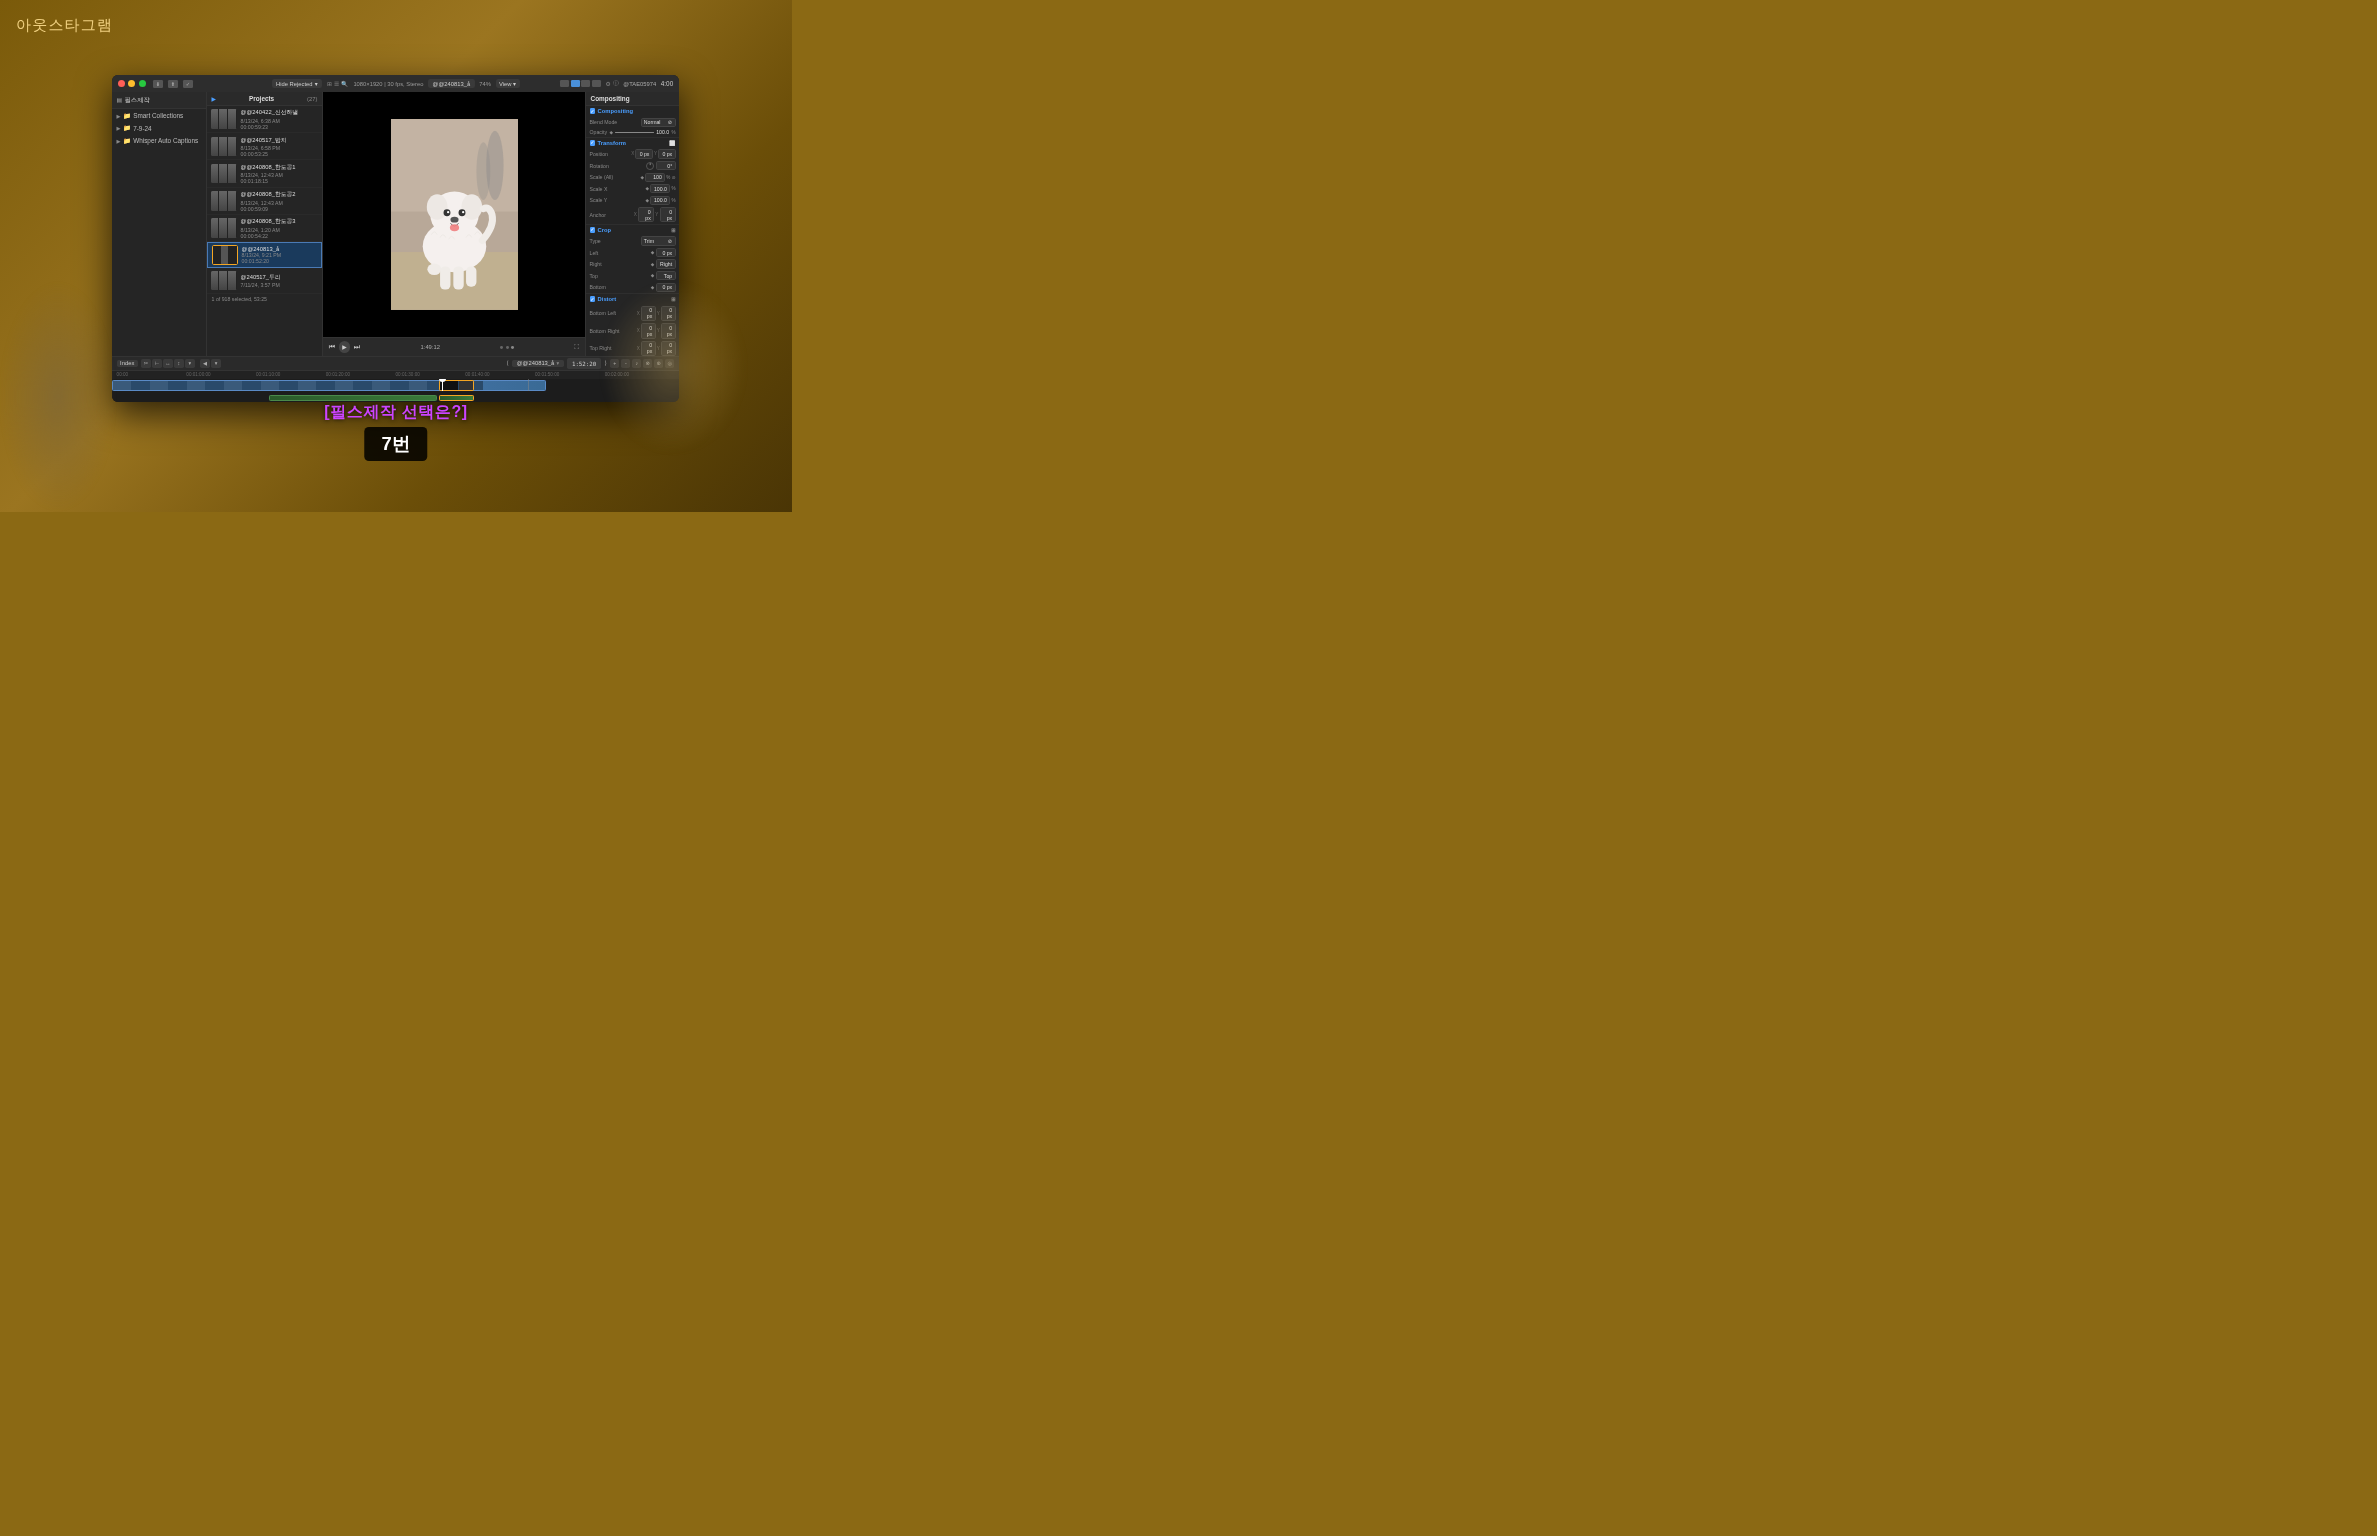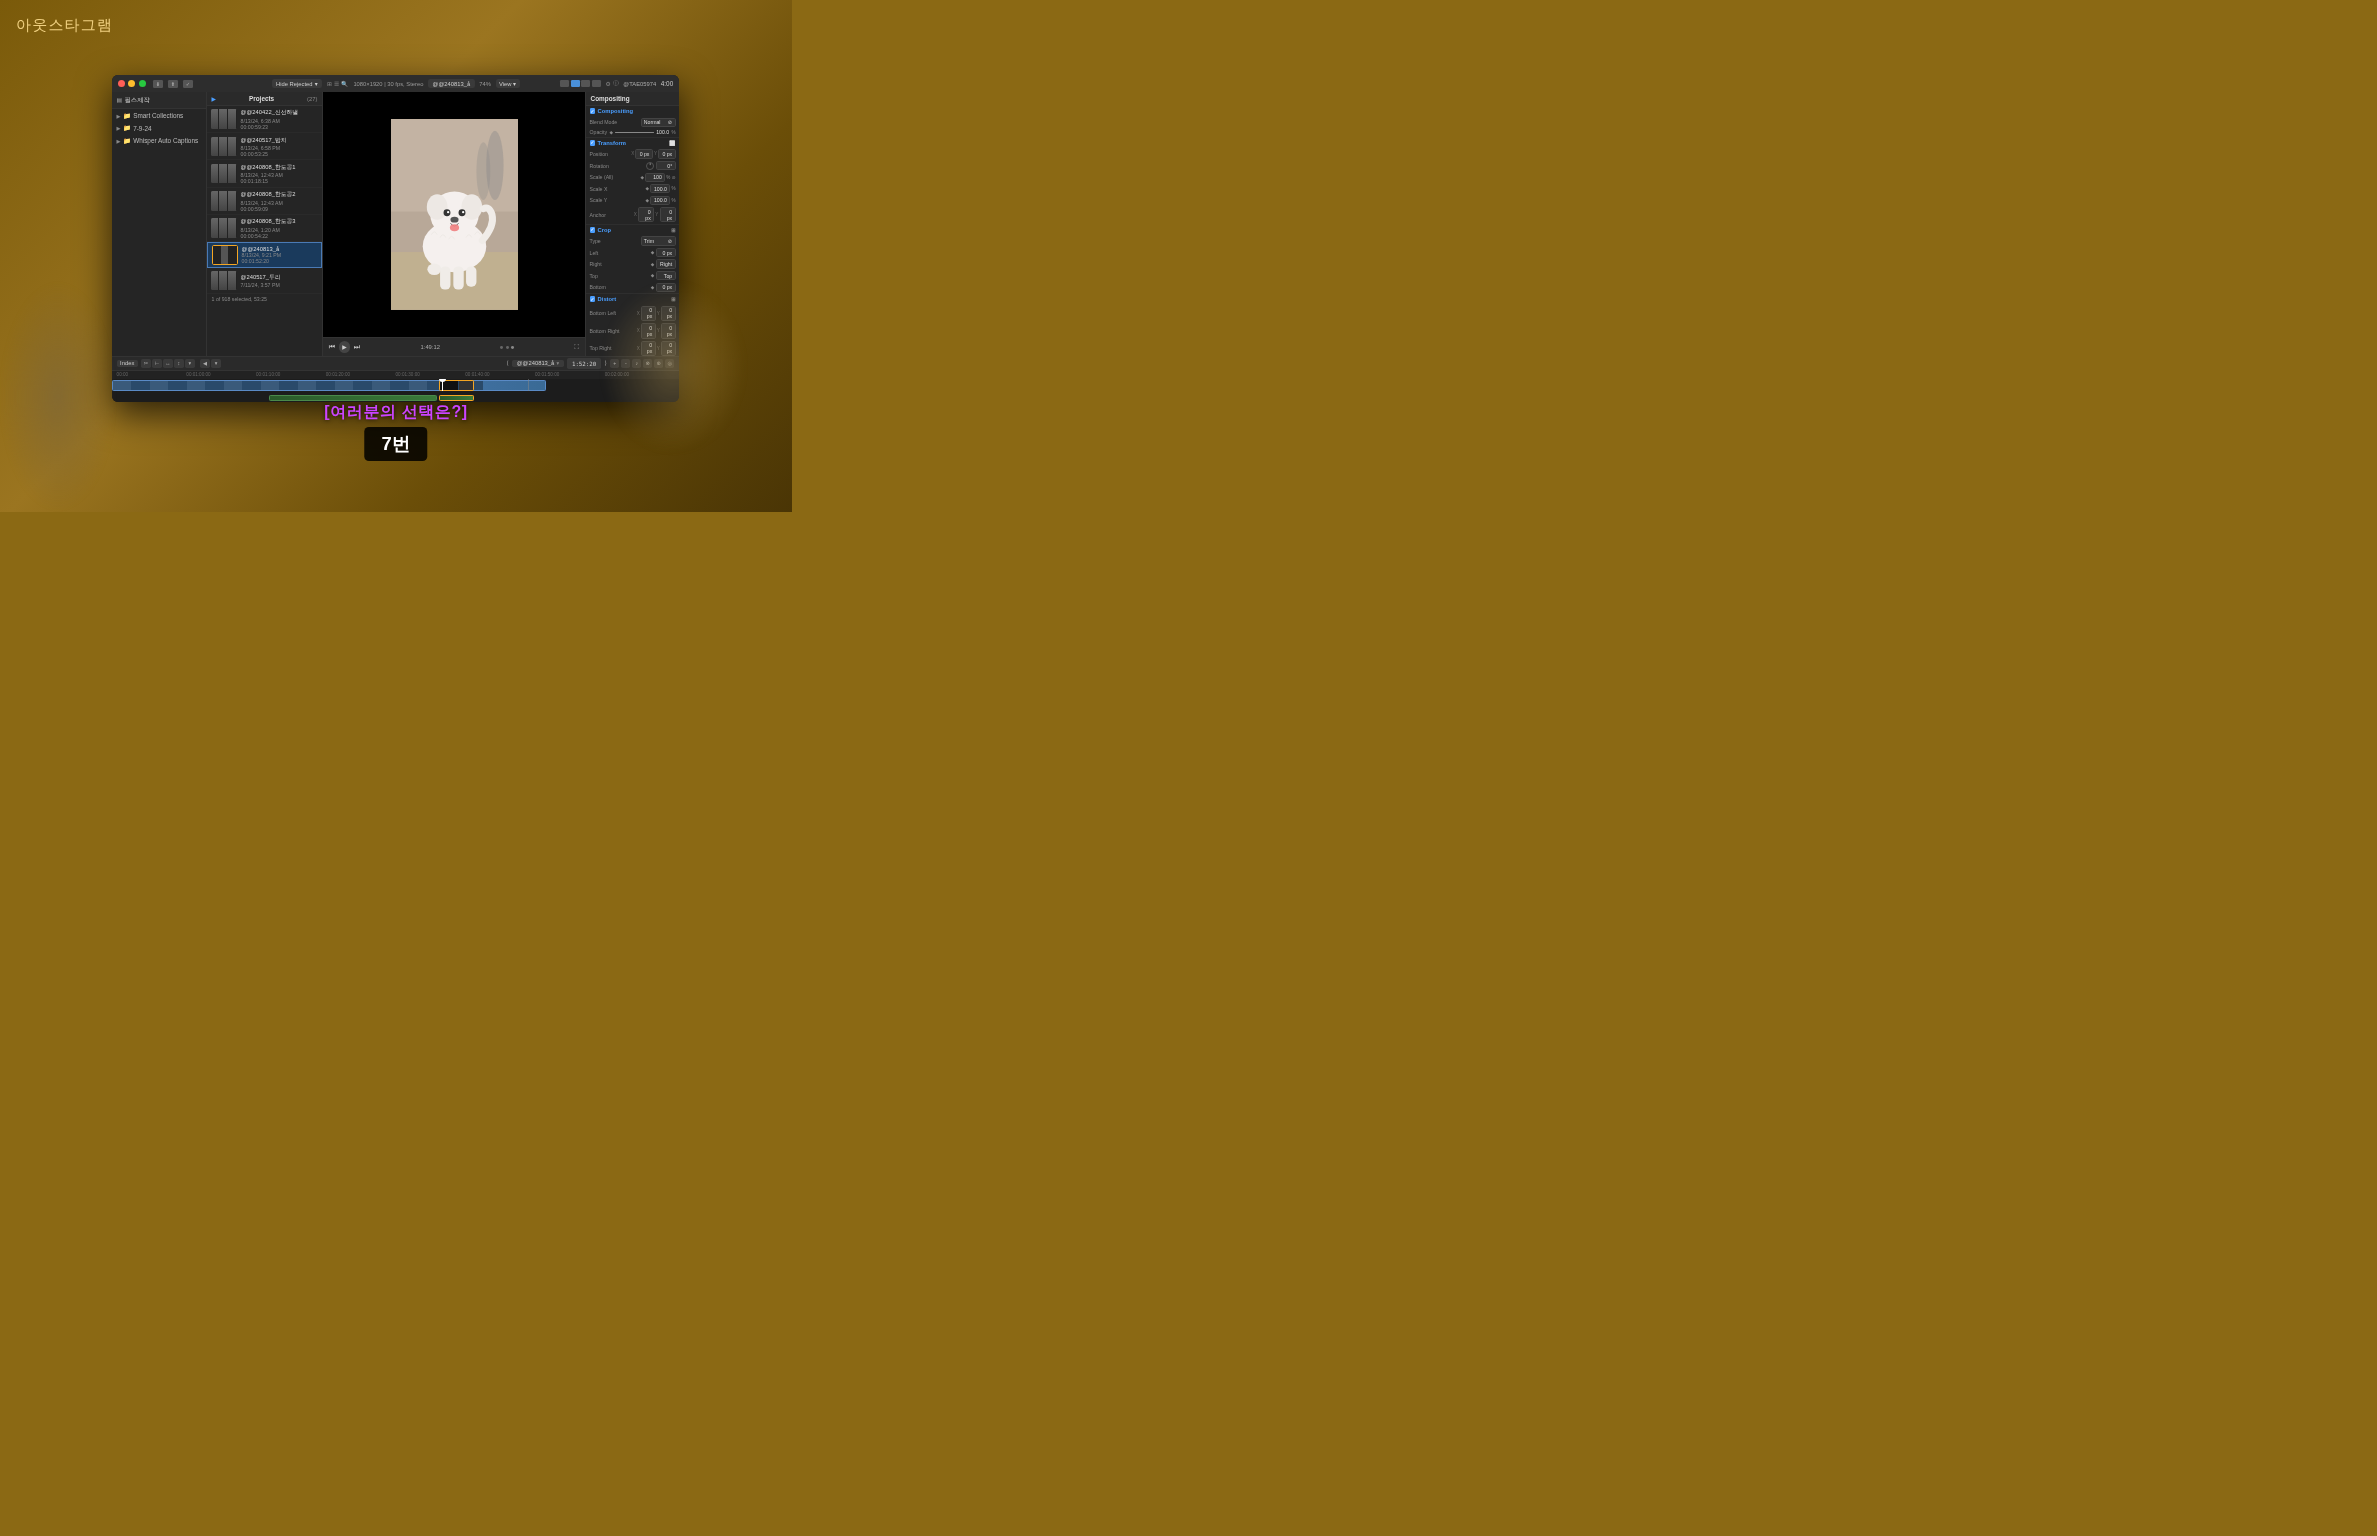--- a/index.html
+++ b/index.html
@@ -1189,16 +1189,16 @@
           <div class="clip-strip audio selected" style="left:327px;width:35px;border:0.6px solid #f5a623;"></div>
           <div class="clip-strip audio" style="left:157px;width:168px;"></div>
         </div>
       </div>
     </div>
   </div>
 
 </div>
 
 <div class="subtitle-area">
-  <div class="subtitle-text">[여러분의 선택은?]</div>
+  <div class="subtitle-text">[필스제작 선택은?]</div>
   <div class="subtitle-badge">7번</div>
 </div>
 
 
 </body></html>

